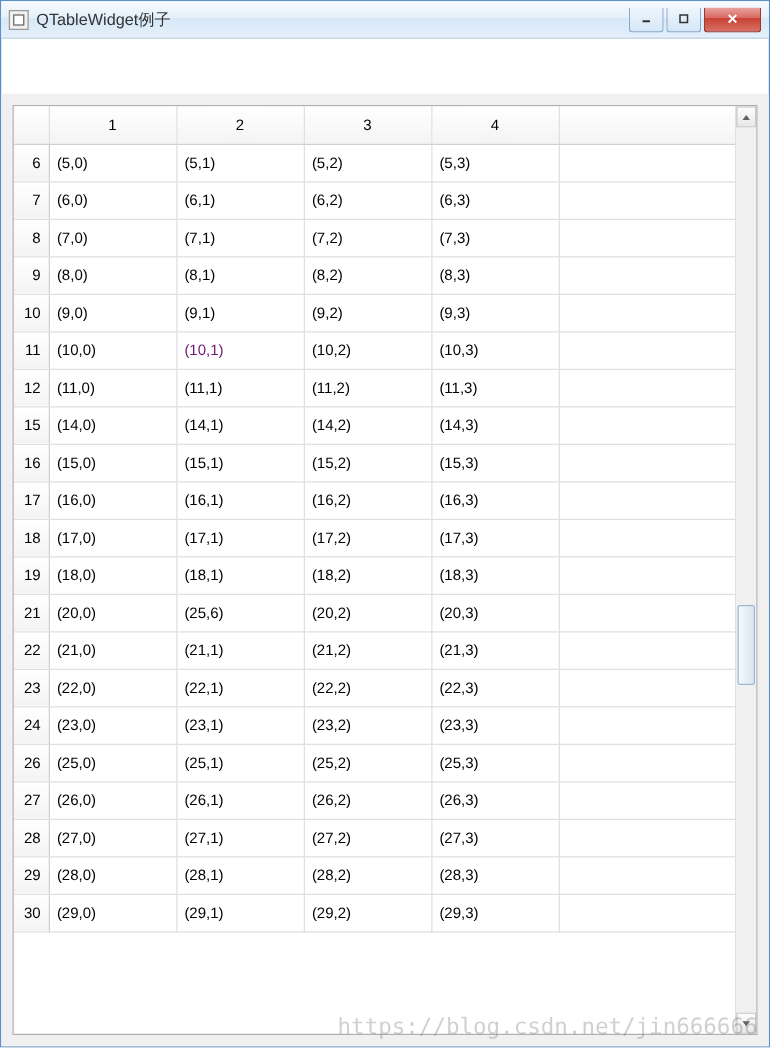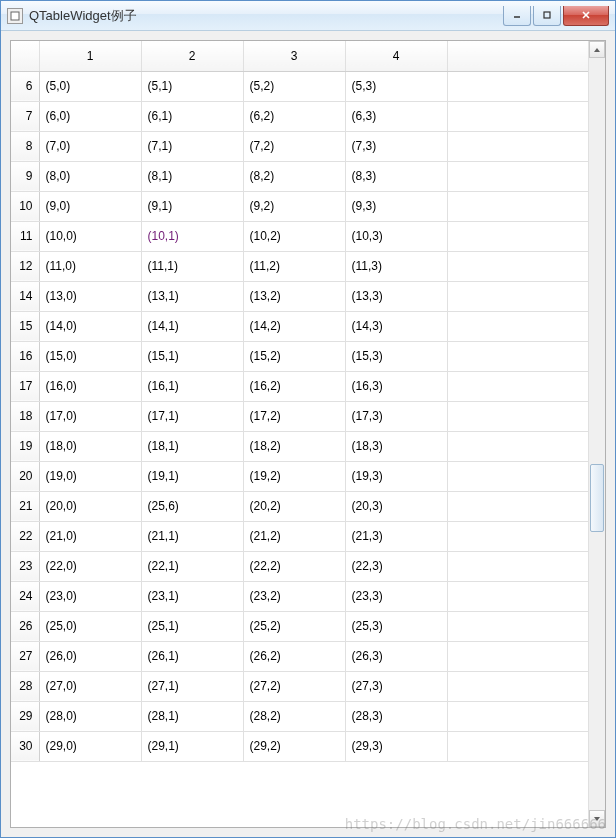--- a/index.html
+++ b/index.html
@@ -12,20 +12,21 @@
   overflow: hidden;
 }
 .window {
   width: 616px;
   height: 838px;
   border: 1px solid #5a8fc8;
   background: #fff;
   display: flex;
   flex-direction: column;
   box-shadow: 0 0 8px rgba(0,0,0,0.3);
+  gap: 44px;
 }
 .titlebar {
   height: 30px;
   background: linear-gradient(to bottom, #f7fbff 0%, #e6f0fa 45%, #d7e8f7 46%, #e4f0fb 100%);
   border-bottom: 1px solid #b8cee0;
   display: flex;
   align-items: center;
   padding: 0 0 0 6px;
 }
 .app-icon {
@@ -142,21 +143,21 @@
   left: 1px;
   right: 1px;
   background: linear-gradient(to right, #f4f8fc, #d9e6f2);
   border: 1px solid #9db8d0;
   border-radius: 2px;
 }
 .watermark {
   position: fixed;
   bottom: 6px;
   right: 10px;
-  font-size: 14px;
+  font-size: 18px;
   color: rgba(120,120,120,0.35);
   font-family: monospace;
   pointer-events: none;
 }
 </style>
 </head>
 <body>
 
 <div class="window">
   <div class="titlebar">
@@ -259,28 +260,20 @@
               </tr>
               <tr>
                 <th class="row-header">12</th>
                 <td>(11,0)</td>
                 <td>(11,1)</td>
                 <td>(11,2)</td>
                 <td>(11,3)</td>
                 <td class="remainder"></td>
               </tr>
               <tr>
-                <th class="row-header">14</th>
-                <td>(13,0)</td>
-                <td>(13,1)</td>
-                <td>(13,2)</td>
-                <td>(13,3)</td>
-                <td class="remainder"></td>
-              </tr>
-              <tr>
                 <th class="row-header">15</th>
                 <td>(14,0)</td>
                 <td>(14,1)</td>
                 <td>(14,2)</td>
                 <td>(14,3)</td>
                 <td class="remainder"></td>
               </tr>
               <tr>
                 <th class="row-header">16</th>
                 <td>(15,0)</td>
@@ -304,28 +297,20 @@
                 <td>(17,2)</td>
                 <td>(17,3)</td>
                 <td class="remainder"></td>
               </tr>
               <tr>
                 <th class="row-header">19</th>
                 <td>(18,0)</td>
                 <td>(18,1)</td>
                 <td>(18,2)</td>
                 <td>(18,3)</td>
-                <td class="remainder"></td>
-              </tr>
-              <tr>
-                <th class="row-header">20</th>
-                <td>(19,0)</td>
-                <td>(19,1)</td>
-                <td>(19,2)</td>
-                <td>(19,3)</td>
                 <td class="remainder"></td>
               </tr>
               <tr>
                 <th class="row-header">21</th>
                 <td>(20,0)</td>
                 <td>(25,6)</td>
                 <td>(20,2)</td>
                 <td>(20,3)</td>
                 <td class="remainder"></td>
               </tr>

